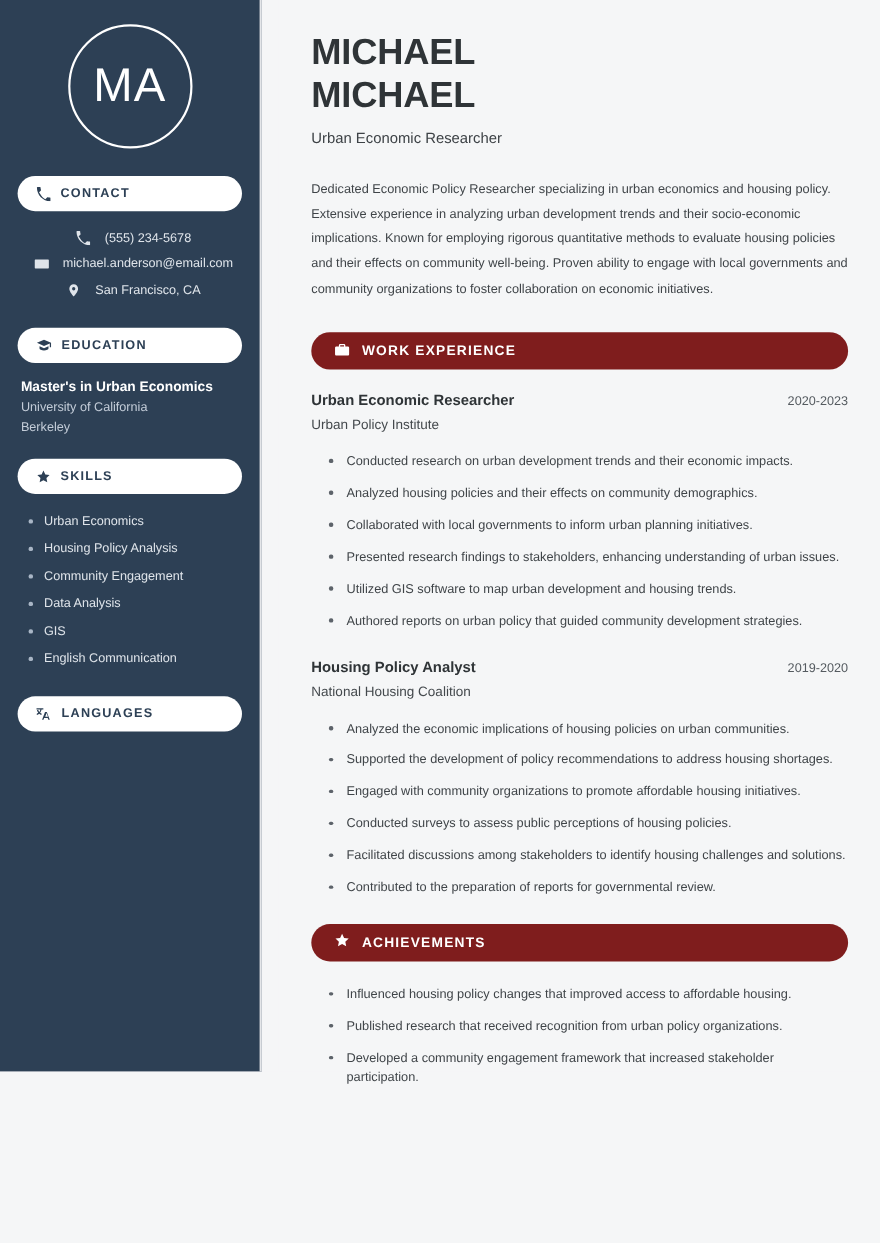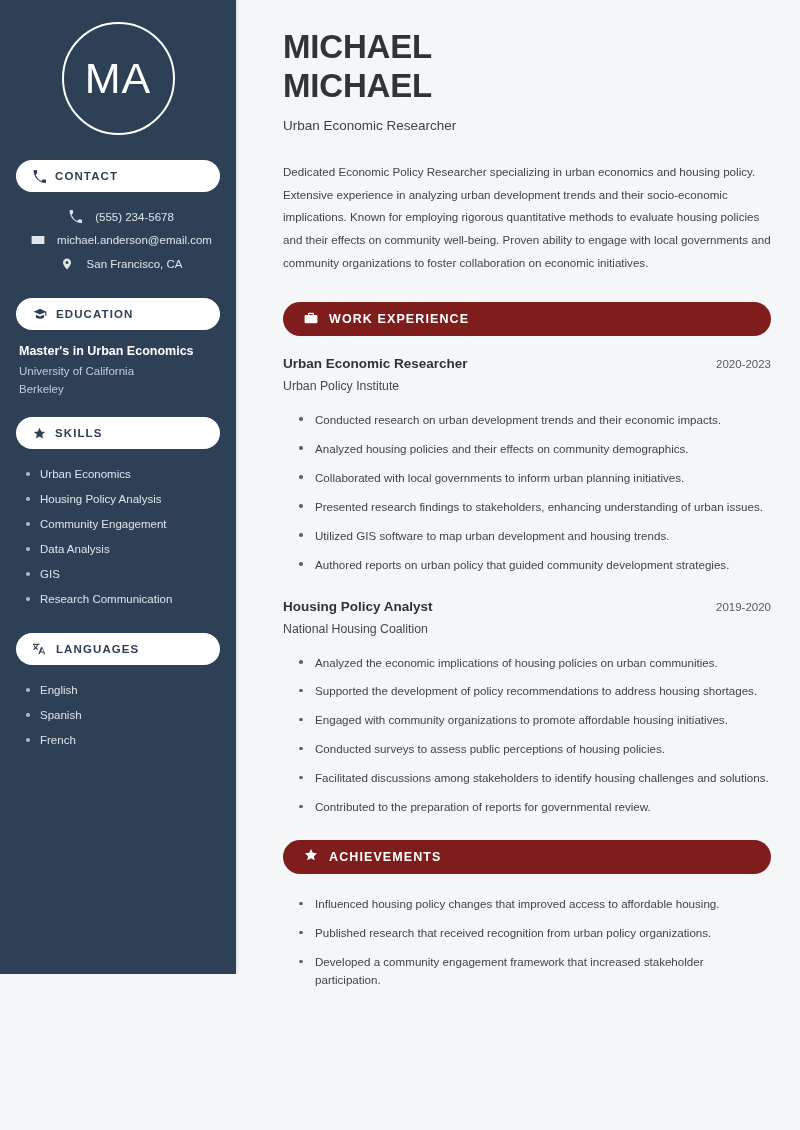--- a/index.html
+++ b/index.html
@@ -279,38 +279,33 @@
             </svg>
         </span>
         <span>SKILLS</span>
       </div>
       <ul class="sb-list">
         <li>Urban Economics</li>
         <li>Housing Policy Analysis</li>
         <li>Community Engagement</li>
         <li>Data Analysis</li>
         <li>GIS</li>
-        <li>Research Communication</li>
+        <li>English Communication</li>
       </ul>
     </div>
 
     <div class="sb-sec">
       <div class="pill">
         <span class="ic">
           <svg width="14" height="14" viewBox="0 0 24 24" fill="#2d4055">
               <path d="M2 3h9v2H8.2c-.3 2-1.1 3.8-2.3 5.2.8.7 1.7 1.3 2.6 1.7l-.7 1.9c-1.2-.5-2.3-1.2-3.3-2.1-1 .9-2.2 1.6-3.5 2.1L.3 12c1-.4 2-1 2.8-1.7C2 9 1.3 7.6 1 6h2.1c.3 1.1.8 2.1 1.5 3 .9-1.1 1.5-2.5 1.7-4H0V3h2zm11.6 6h2.8l4.6 12h-2.2l-1-2.8h-5.6L11.2 21H9l4.6-12zm.3 7.3h4.2L16 10.6l-2.1 5.7z"></path>
             </svg>
         </span>
         <span>LANGUAGES</span>
       </div>
-      <ul class="sb-list">
-        <li>English</li>
-        <li>Spanish</li>
-        <li>French</li>
-      </ul>
     </div>
 
   </aside>
 
   <main class="main">
 
     <h1 class="name">
       <span>MICHAEL</span><br>
       <span>MICHAEL</span>
     </h1>

